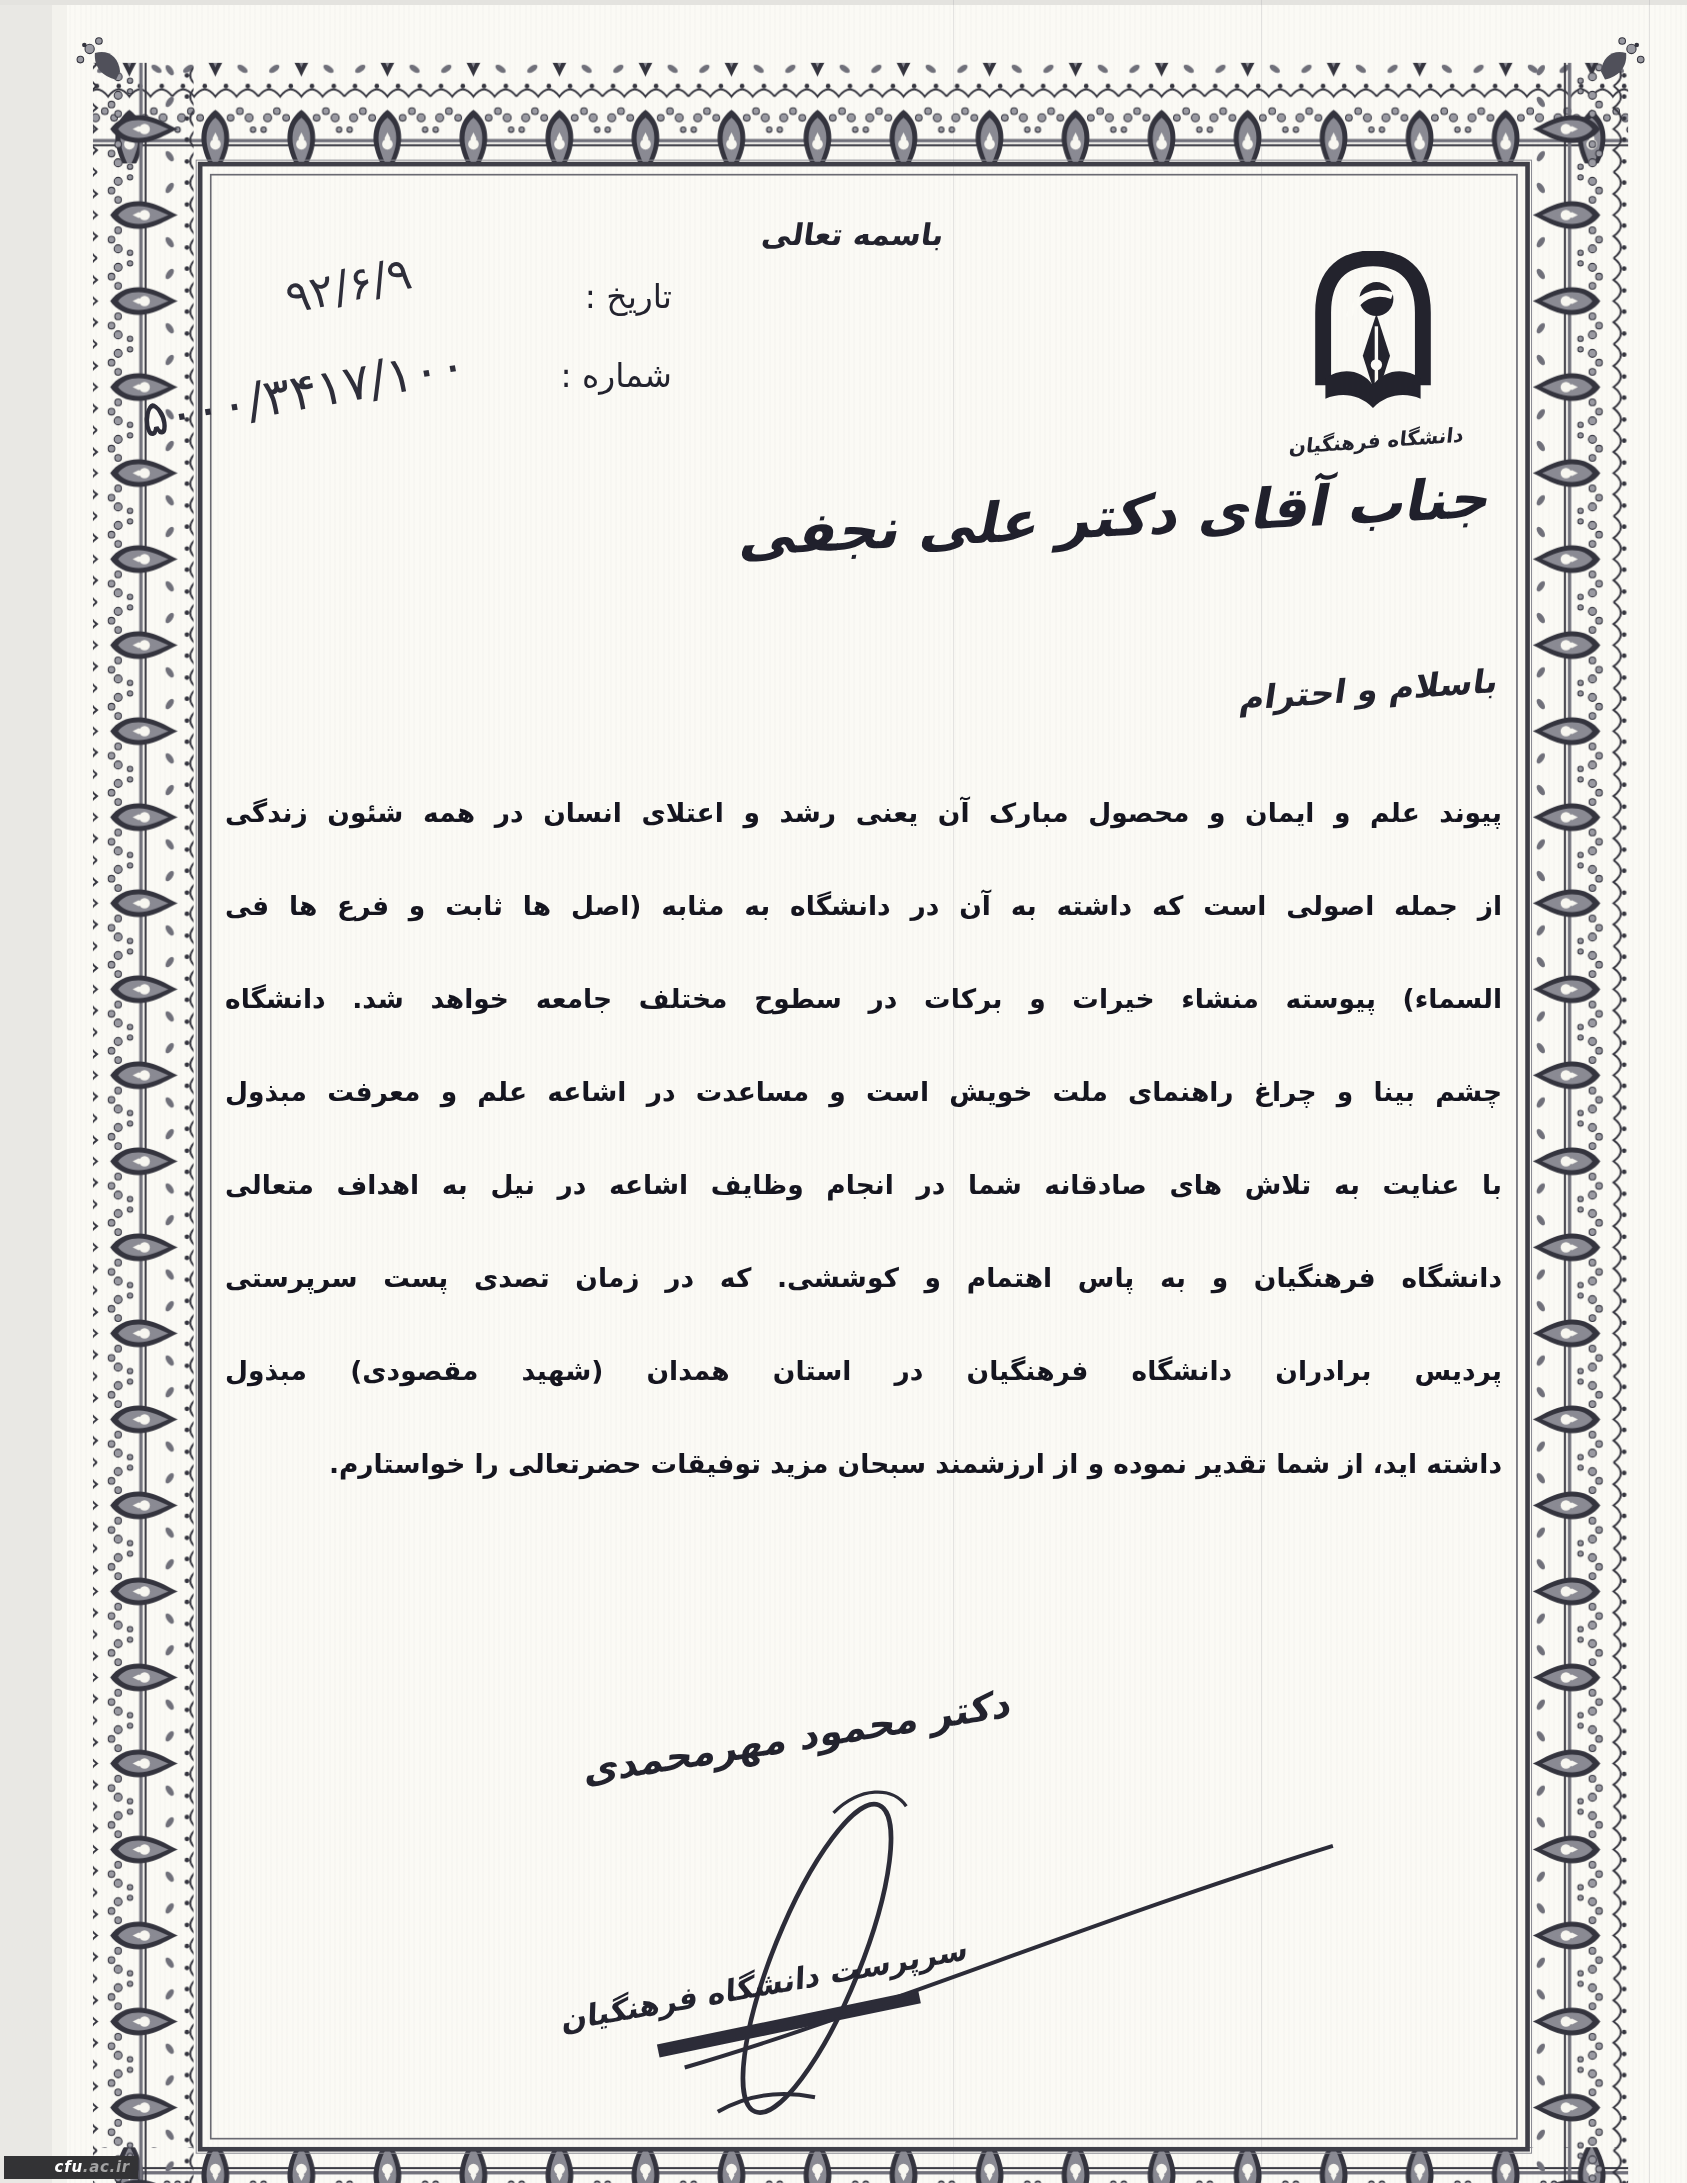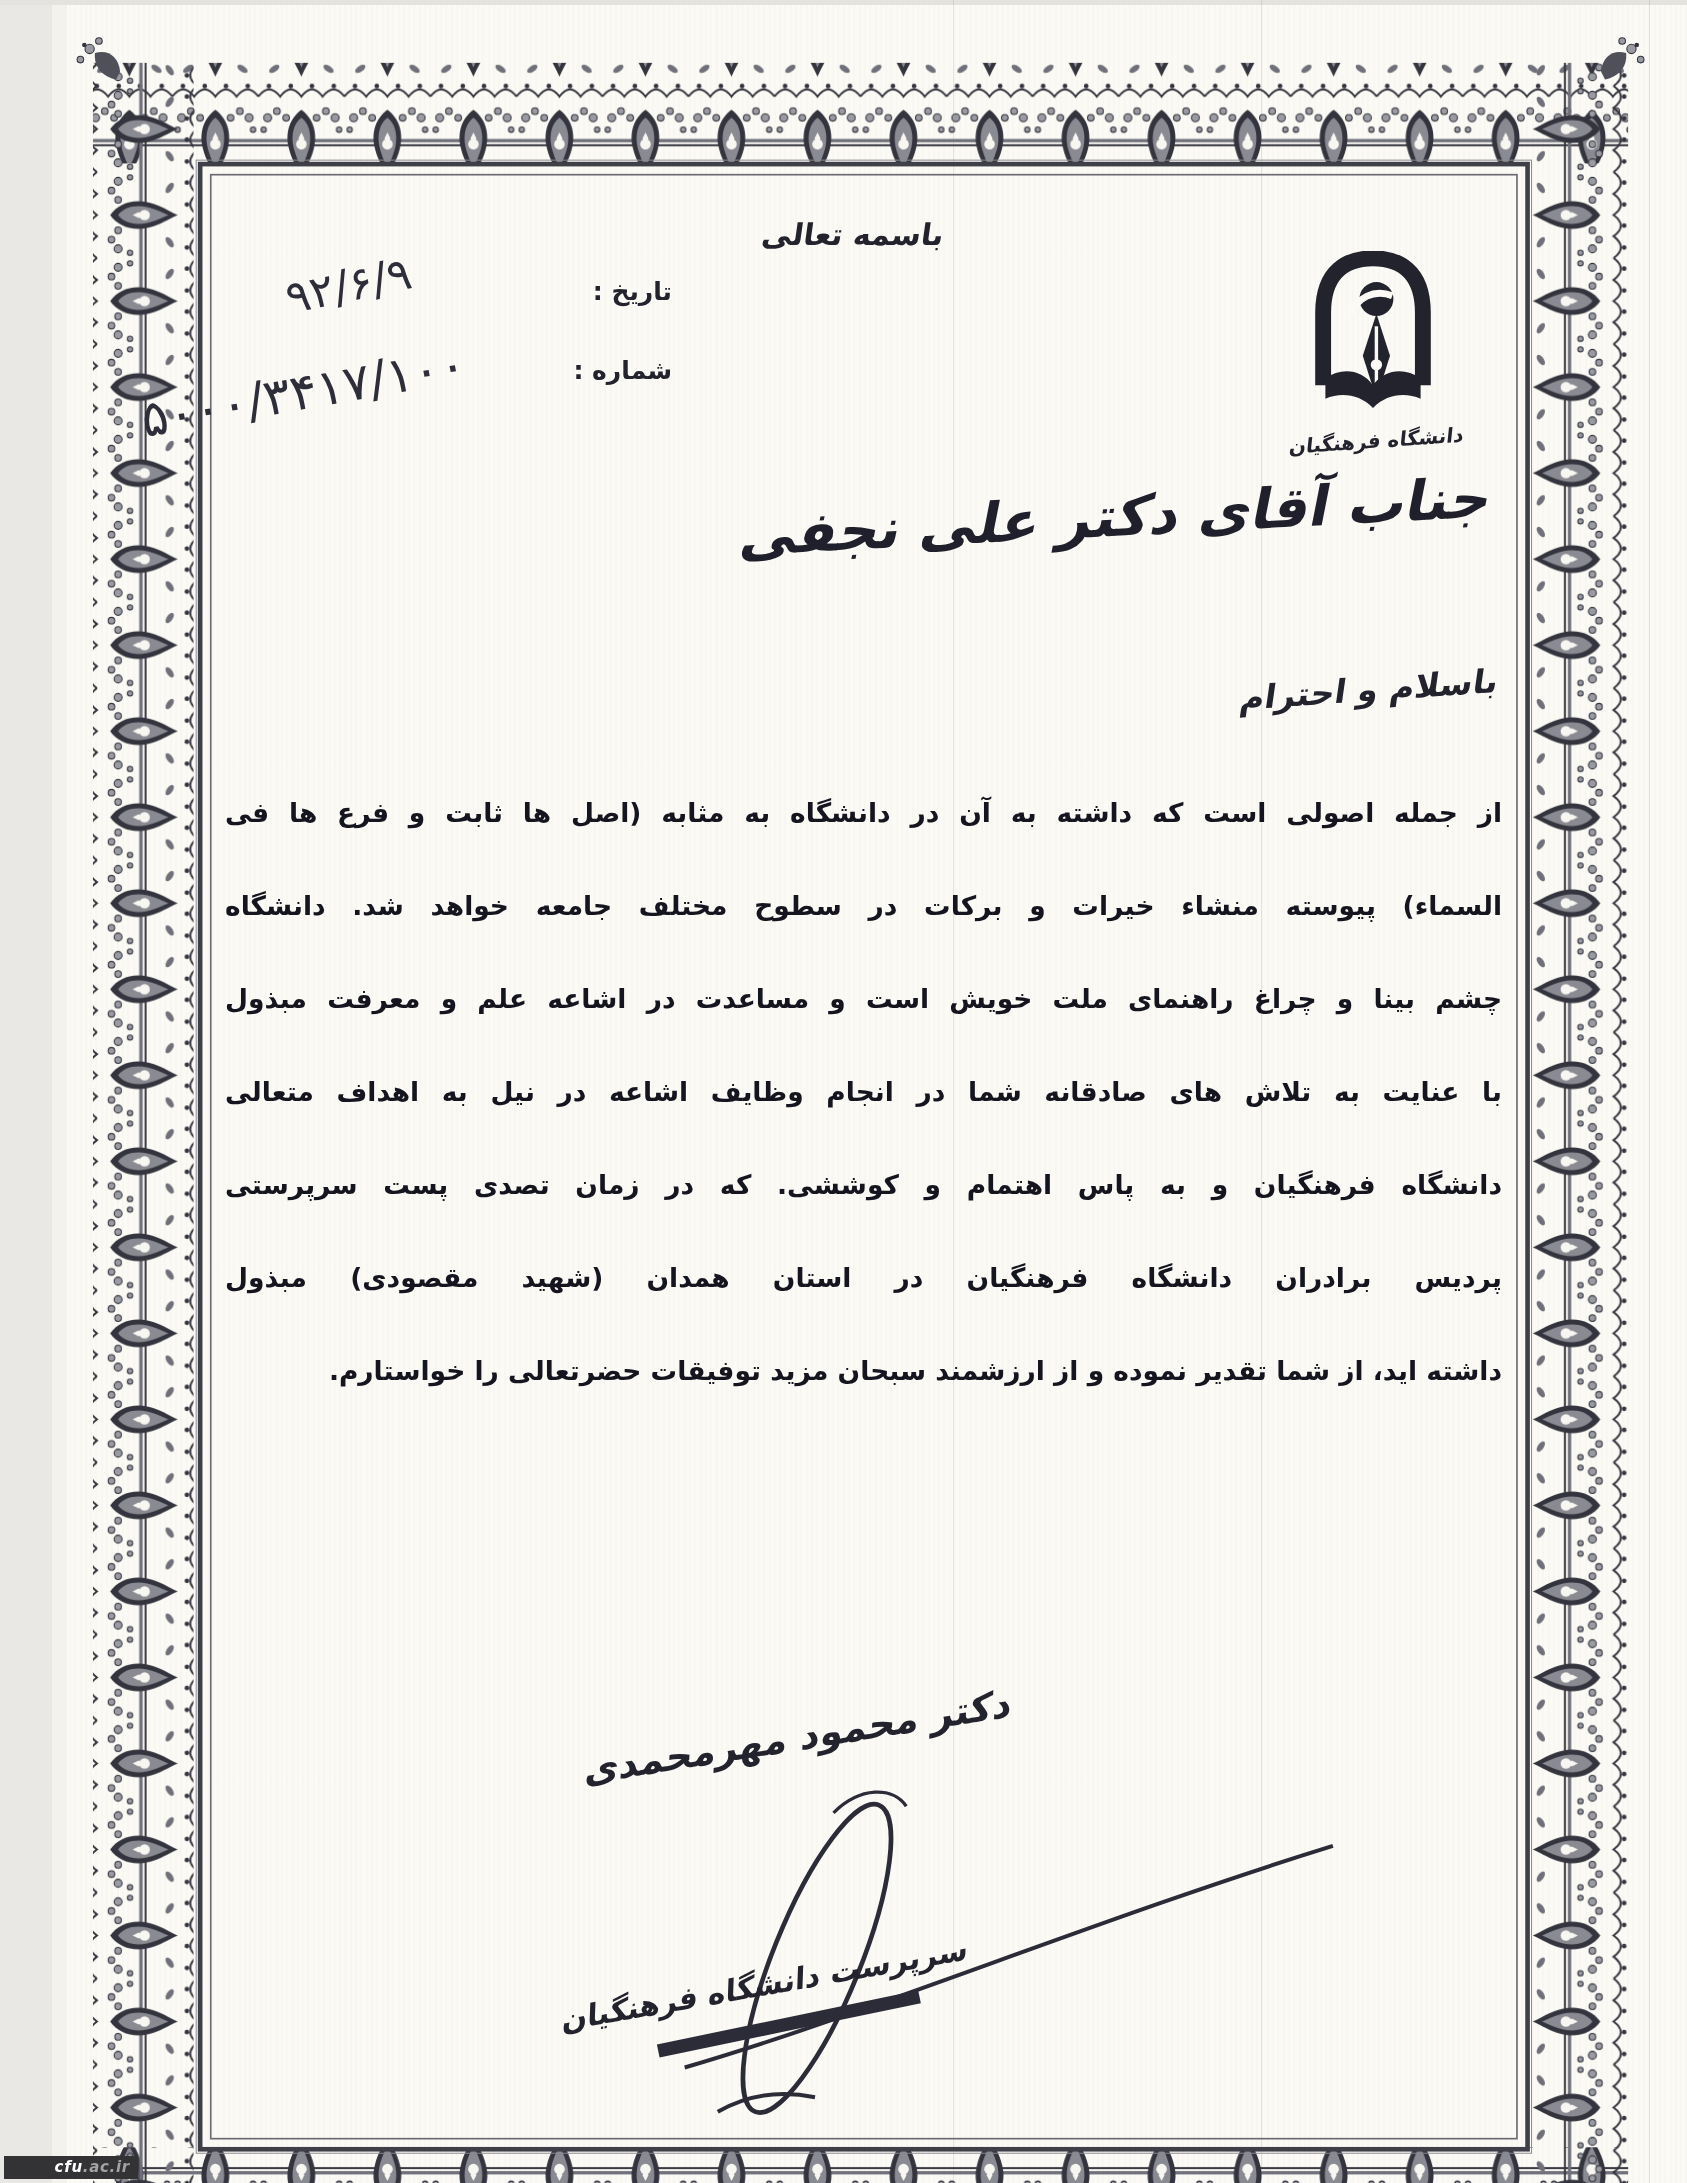--- a/index.html
+++ b/index.html
@@ -11,21 +11,21 @@
   }
   .edge-left{position:absolute;left:0;top:0;width:52px;height:2183px;background:#e9e8e4;}
   .edge-left2{position:absolute;left:52px;top:0;width:14.6px;height:2183px;background:#f3f2ed;}
   .edge-top{position:absolute;left:0;top:0;width:1688px;height:4.6px;background:#e4e3df;}
   .scanline{position:absolute;top:0;width:1.3px;height:2183px;background:rgba(110,110,125,.16);}
   .sl1{left:953px;} .sl2{left:1261px;} .sl3{left:1649px;}
   .border-svg{position:absolute;left:0;top:0;}
 
   .txt{position:absolute; white-space:nowrap;}
   .bismillah{left:762px;top:217px;font-size:30px;font-weight:bold;color:#23232e;transform:skewX(-8deg);}
-  .hdr-label{font-size:25px;font-weight:bold;color:#23232e;direction:rtl;}
+  .hdr-label{font-size:33px;font-weight:normal;color:#23232e;direction:rtl;}
   .date-label{right:1016px;top:277px;}
   .number-label{right:1016px;top:356px;}
   .handw{direction:ltr;font-weight:500;color:#2e2e3a;}
   .date-value{left:285px;top:259px;font-size:45px;letter-spacing:9.3px;transform:rotate(-12deg);}
   .number-value{left:139px;top:363px;font-size:50px;letter-spacing:4.6px;transform:rotate(-10deg);}
 
   .logo-wrap{position:absolute;left:1305px;top:251px;width:159px;}
   .logo-text{position:absolute;left:1289px;top:429px;width:165px;text-align:center;
     font-size:20px;font-weight:bold;color:#23232e;transform:rotate(-4deg) skewX(-10deg);white-space:nowrap;}
 
@@ -148,20 +148,21 @@
       <path d="M18,112 C32,102 50,104 60,118 L60,138 C48,126 32,124 18,130 Z" fill="#23232d"></path>
       <path d="M102,112 C88,102 70,104 60,118 L60,138 C72,126 88,124 102,130 Z" fill="#23232d"></path>
     </svg>
   </div>
   <div class="logo-text">دانشگاه فرهنگیان</div>
 
   <div class="txt addressee">جناب آقای دکتر علی نجفی</div>
   <div class="txt salutation">باسلام و احترام</div>
 
   <div class="body-block">
+    <div class="body-line stretch">پیوند علم و ایمان و محصول مبارک آن یعنی رشد و اعتلای انسان در همه شئون زندگی</div>
     <div class="body-line stretch">از جمله اصولی است که داشته به آن در دانشگاه به مثابه (اصل ها ثابت و فرع ها فی</div>
     <div class="body-line stretch">السماء) پیوسته منشاء خیرات و برکات در سطوح مختلف جامعه خواهد شد. دانشگاه</div>
     <div class="body-line stretch">چشم بینا و چراغ راهنمای ملت خویش است و مساعدت در اشاعه علم و معرفت مبذول</div>
     <div class="body-line stretch">با عنایت به تلاش های صادقانه شما در انجام وظایف اشاعه در نیل به اهداف متعالی</div>
     <div class="body-line stretch">دانشگاه فرهنگیان و به پاس اهتمام و کوششی. که در زمان تصدی پست سرپرستی</div>
     <div class="body-line stretch">پردیس برادران دانشگاه فرهنگیان در استان همدان (شهید مقصودی) مبذول</div>
     <div class="body-line plain">داشته اید، از شما تقدیر نموده و از ارزشمند سبحان مزید توفیقات حضرتعالی را خواستارم.</div>
   </div>
 
   <div class="txt sig-name">دکتر محمود مهرمحمدی</div>

